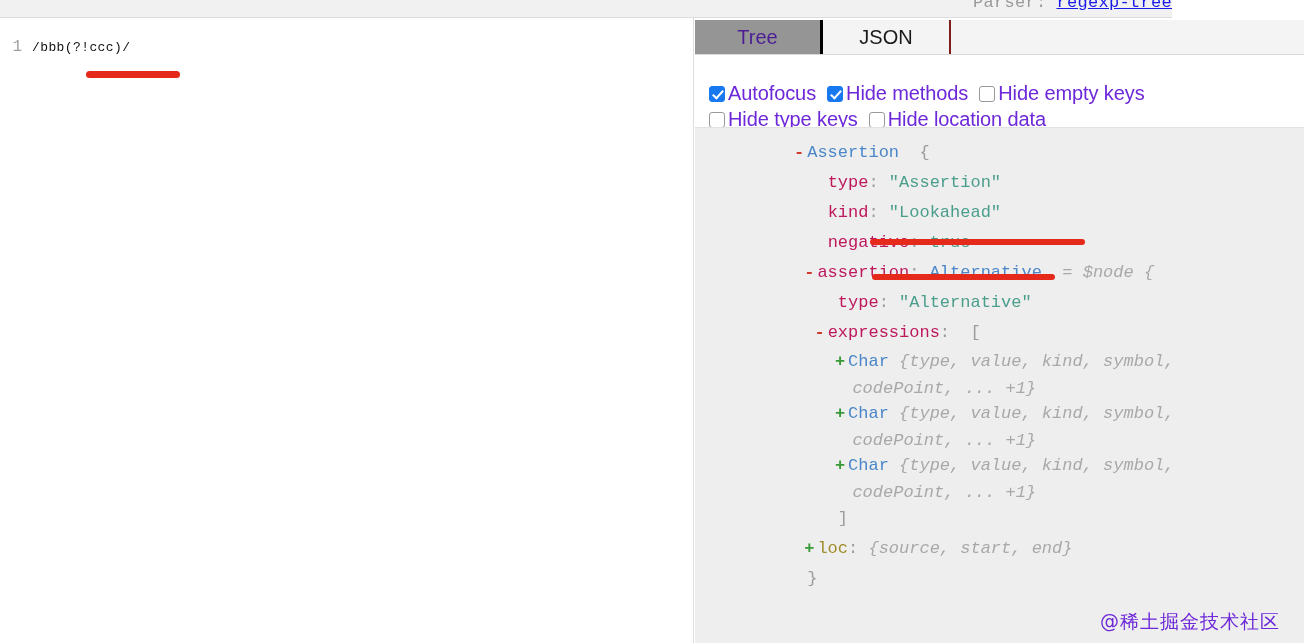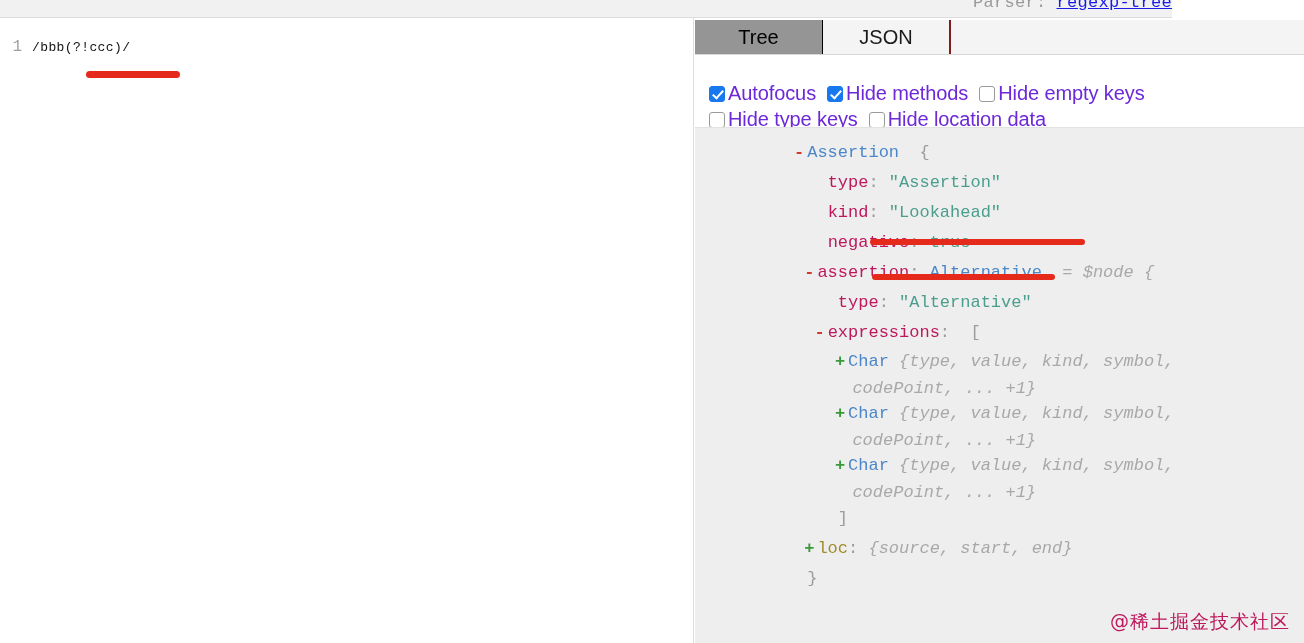--- a/index.html
+++ b/index.html
@@ -120,22 +120,22 @@
     justify-content: center;
     font-size: 20px;
     color: #1a1a1a;
     background: #f4f4f4;
     border-right: 2px solid #7f1d1d;
     box-sizing: border-box;
     cursor: pointer;
   }
   .tab.active {
     background: #959595;
-    color: #000000;
-    border-right: 1px solid #000000;
+    color: #4c1d95;
+    border-right: 3px solid #000000;
   }
   .tab-filler {
     flex: 1;
     background: #f4f4f4;
     height: 34px;
   }
 
   
   .options {
     position: absolute;
@@ -235,24 +235,24 @@
     position: absolute;
     height: 6px;
     border-radius: 3px;
     background: #e52a1c;
   }
   #ul-kind     { left: 175px; top: 111px; width: 215px; }
   #ul-negative { left: 177px; top: 146px; width: 183px; }
 
   .watermark {
     position: absolute;
-    right: 14px;
+    right: 24px;
     bottom: 8px;
     font-size: 19px;
-    color: #be185d;
+    color: #6d28d9;
     font-family: "DejaVu Sans", sans-serif;
     letter-spacing: 1px;
     user-select: none;
     white-space: nowrap;
   }
 </style>
 </head>
 <body>
 
 <div id="app">

